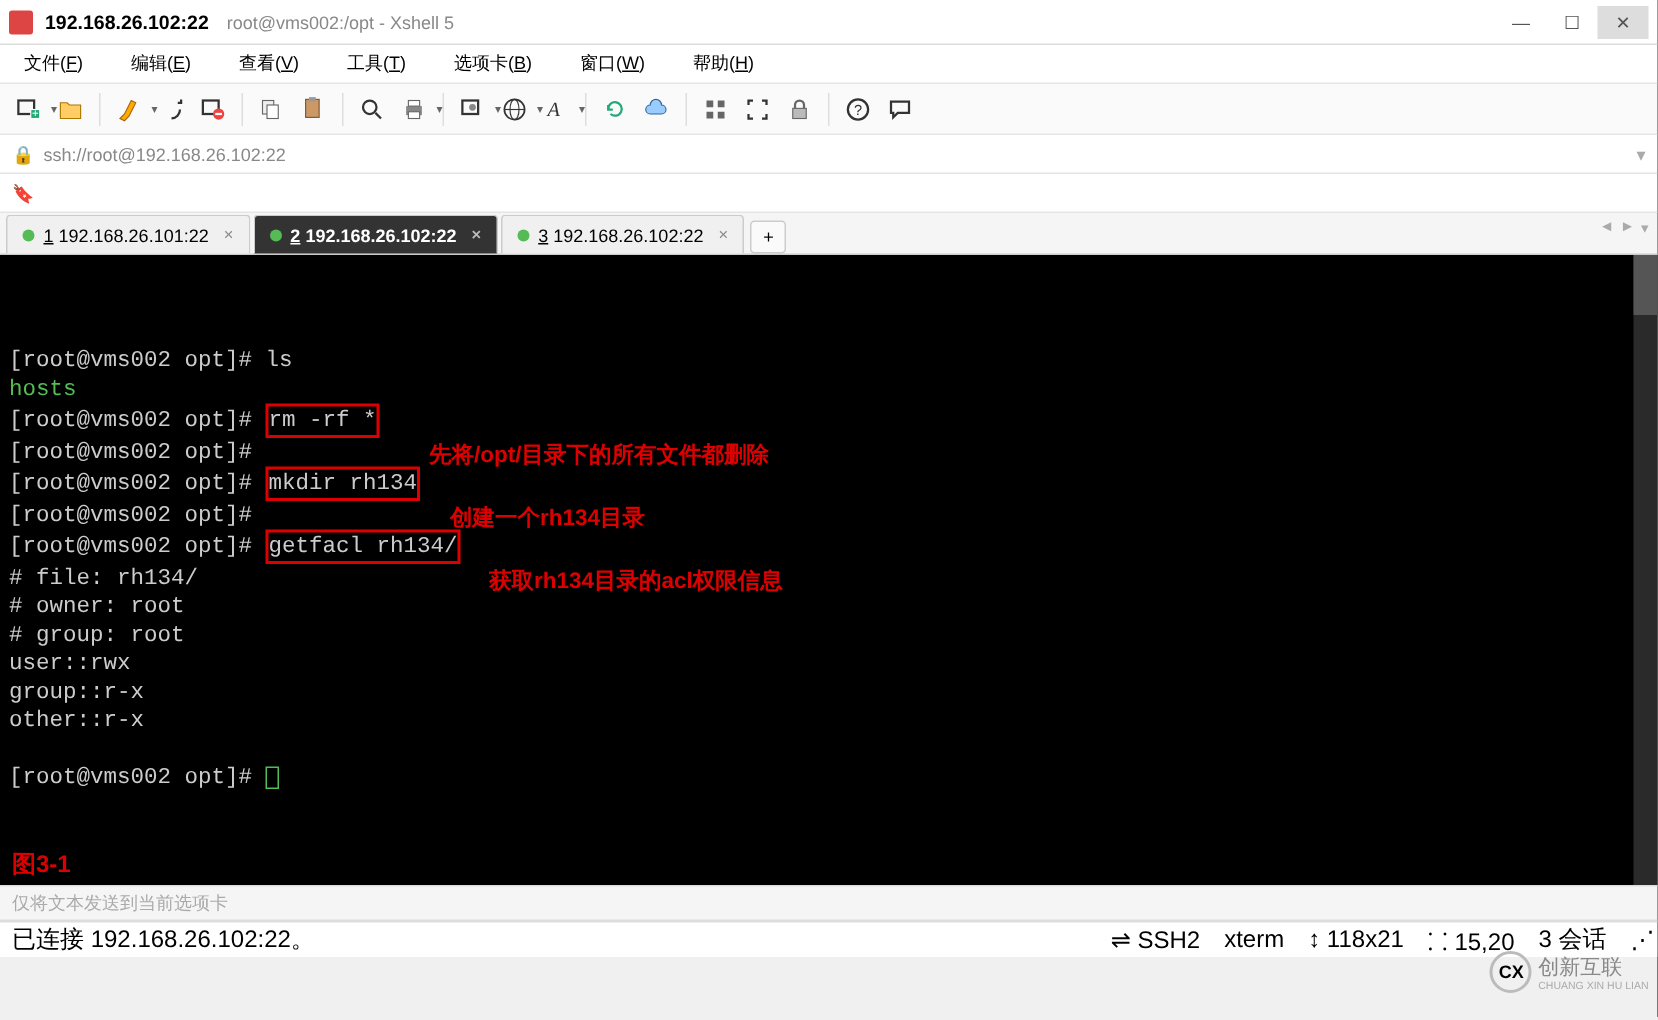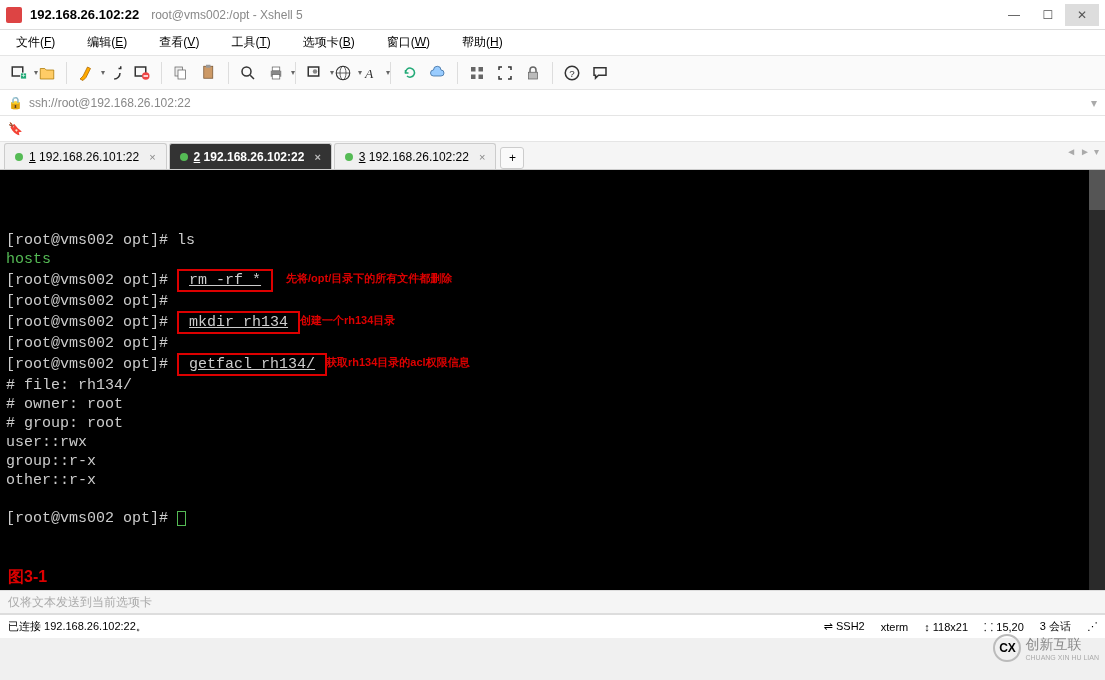--- a/index.html
+++ b/index.html
@@ -26,26 +26,26 @@
 .tab .dot { width: 8px; height: 8px; border-radius: 50%; background: #5b5; }
 .tab .close-x { color: #888; font-size: 11px; margin-left: 4px; }
 .tab.active .close-x { color: #bbb; }
 .tab-add { width: 24px; height: 22px; border: 1px solid #ccc; display: flex; align-items: center; justify-content: center; border-radius: 3px; margin-left: 2px; background: #fafafa; }
 .tab-nav { position: absolute; right: 6px; top: 4px; display: flex; gap: 4px; color: #aaa; font-size: 10px; }
 .terminal { background: #000; color: #ccc; font-family: "Consolas", "Courier New", monospace; font-size: 15px; line-height: 19px; padding: 4px 6px; height: 420px; position: relative; white-space: pre; overflow: hidden; }
 .terminal .scrollbar { position: absolute; right: 0; top: 0; width: 16px; height: 100%; background: #2a2a2a; }
 .terminal .scroll-thumb { position: absolute; right: 0; top: 0; width: 16px; height: 40px; background: #555; }
 .term-line { position: relative; }
 .green { color: #5b5; }
-.hl-box { border: 2px solid #d00; padding: 0 10px; display: inline-block; text-decoration: underline; }
-.annot { color: #d00; font-weight: bold; position: absolute; font-family: "Microsoft YaHei", sans-serif; font-size: 11px; }
+.hl-box { border: 2px solid #d00; padding: 0 0; display: inline-block; }
+.annot { color: #d00; font-weight: bold; position: absolute; font-family: "Microsoft YaHei", sans-serif; font-size: 15px; margin-top: 25px; }
 .fig-label { position: absolute; left: 8px; bottom: 4px; color: #d00; font-weight: bold; font-family: "Microsoft YaHei", sans-serif; font-size: 16px; }
 .cursor-box { display: inline-block; width: 9px; height: 15px; border: 1px solid #5b5; vertical-align: middle; }
 .sendbar { height: 24px; background: #f5f5f5; display: flex; align-items: center; padding: 0 8px; color: #aaa; border-top: 1px solid #ddd; border-bottom: 1px solid #ddd; }
-.statusbar { height: 24px; background: #fff; display: flex; align-items: center; padding: 0 8px; font-size: 11px; border-top: 1px solid #ddd; gap: 16px; }
+.statusbar { height: 24px; background: #fff; display: flex; align-items: center; padding: 0 8px; font-size: 16px; border-top: 1px solid #ddd; gap: 16px; }
 .statusbar .spacer { flex: 1; }
 .watermark { position: absolute; right: 6px; bottom: 18px; display: flex; align-items: center; gap: 4px; color: #999; font-size: 11px; }
 .watermark .logo-circle { width: 28px; height: 28px; border: 2px solid #bbb; border-radius: 50%; display: flex; align-items: center; justify-content: center; font-weight: bold; color: #000000; font-size: 12px; }
 .tool-svg { width: 18px; height: 18px; }
 </style>
 </head>
 <body>
 
 <div class="titlebar">
   <div class="app-icon"></div>

